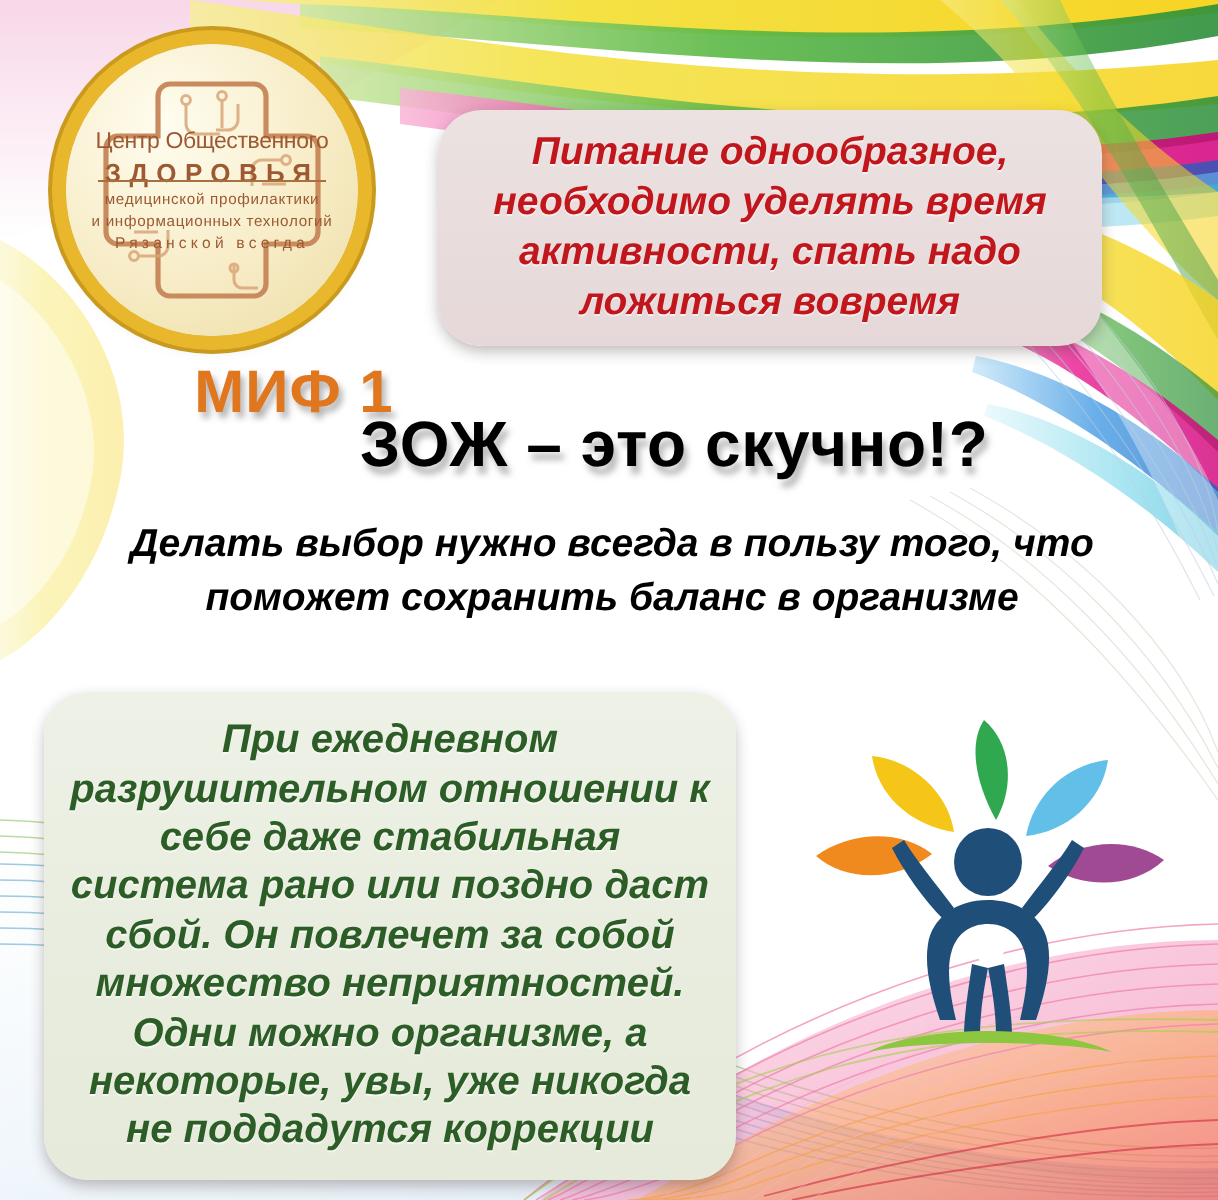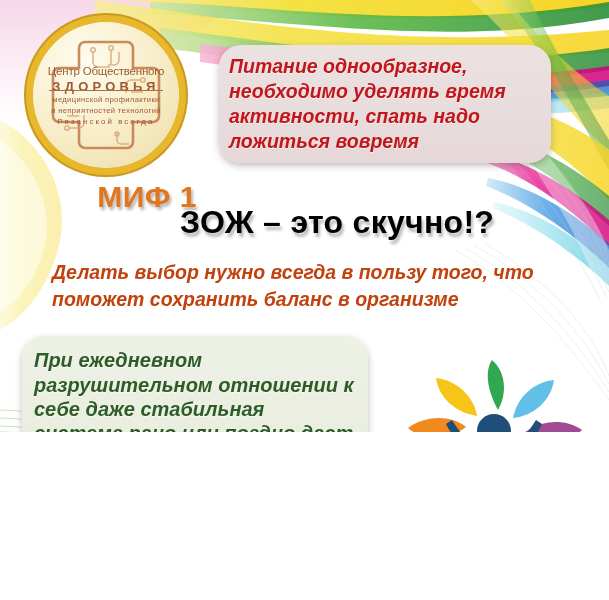--- a/index.html
+++ b/index.html
@@ -2,21 +2,21 @@
 <html lang="ru"><head>
 <meta charset="utf-8">
 <style>
   html,body{margin:0;padding:0;}
   body{
     width:609px;height:600px;overflow:hidden;
     font-family:"Liberation Sans", sans-serif;
     background:#ffffff;
   }
   #poster{
-    position:relative;width:609px;height:432px;overflow:hidden;
+    position:relative;width:609px;height:600px;overflow:hidden;
     background:#ffffff;
   }
 
   
   .bg-layer{position:absolute;inset:0;pointer-events:none;}
   .bg-svg{position:absolute;top:0;left:0;width:609px;height:600px;}
 
   
   #emblem{
     position:absolute;left:33px;top:22px;width:146px;height:146px;
@@ -42,21 +42,22 @@
   .e3{top:73px;font-size:7.6px;letter-spacing:.35px;color:#9d6b44;}
   .e4{top:84px;font-size:7.6px;letter-spacing:.35px;color:#9d6b44;}
   .e5{top:95px;font-size:7.8px;letter-spacing:2.1px;color:#9d6b44;}
   .eline{position:absolute;height:1px;background:#a9703f;}
 
   
   .panel{
     position:absolute;border-radius:22px;
     box-shadow:0 3px 7px rgba(60,40,40,.30);
     display:flex;align-items:center;justify-content:center;
-    text-align:left;
+    text-align:center;
+    margin-top:10px;
   }
   #panel-top{
     left:219px;top:45px;width:332px;height:118px;
     background:linear-gradient(180deg,#ece2e2 0%,#e9dddd 45%,#e6d8d8 100%);
     padding:4px 10px;box-sizing:border-box;
   }
   #panel-top .ptxt{
     color:#c1161c;font-weight:bold;font-style:italic;
     font-size:19.5px;line-height:1.28;
     text-shadow:0 1px 0 rgba(255,255,255,.55);
@@ -79,22 +80,22 @@
     text-shadow:2px 3px 3px rgba(120,120,120,.55);
     letter-spacing:.5px;
   }
   #main-title{
     position:absolute;left:180px;top:204px;width:345px;
     font-size:32px;font-weight:bold;color:#000000;
     text-shadow:2px 4px 3px rgba(130,130,130,.55);
     letter-spacing:.3px;
   }
   #subtitle{
-    position:absolute;left:52px;top:259px;width:508px;
-    font-size:19.5px;font-weight:bold;font-style:italic;color:#c2410c;
+    position:absolute;left:52px;top:259px;width:508px;text-align:center;
+    font-size:19.5px;font-weight:bold;font-style:italic;color:#000000;
     line-height:1.38;
     text-shadow:0 1px 1px rgba(255,255,255,.7);
   }
 
   
   #tree-logo{position:absolute;left:404px;top:358px;width:185px;height:180px;}
 </style>
 </head>
 <body>
 
@@ -259,21 +260,21 @@
         <path d="M22,82 h12"></path>
         <circle cx="22" cy="94" r="2.2"></circle>
         <path d="M72,98 v8 a4,4 0 0 0 4,4 h8"></path>
         <circle cx="72" cy="100" r="2"></circle>
       </g>
     </svg>
     <div class="etxt e1">Центр Общественного</div>
     <div class="etxt e2">ЗДОРОВЬЯ</div>
     <div class="eline" style="left:16px;top:68px;width:114px;"></div>
     <div class="etxt e3">медицинской   профилактики</div>
-    <div class="etxt e4">и неприятностей технологий</div>
+    <div class="etxt e4">и информационных технологий</div>
     <div class="etxt e5">Рязанской всегда</div>
   </div>
 
   <div class="panel" id="panel-top">
     <div class="ptxt">Питание однообразное, необходимо уделять время активности, спать надо ложиться вовремя</div>
   </div>
 
   <div id="myth-label">МИФ 1</div>
 
   <div id="main-title">ЗОЖ – это скучно!?</div>

